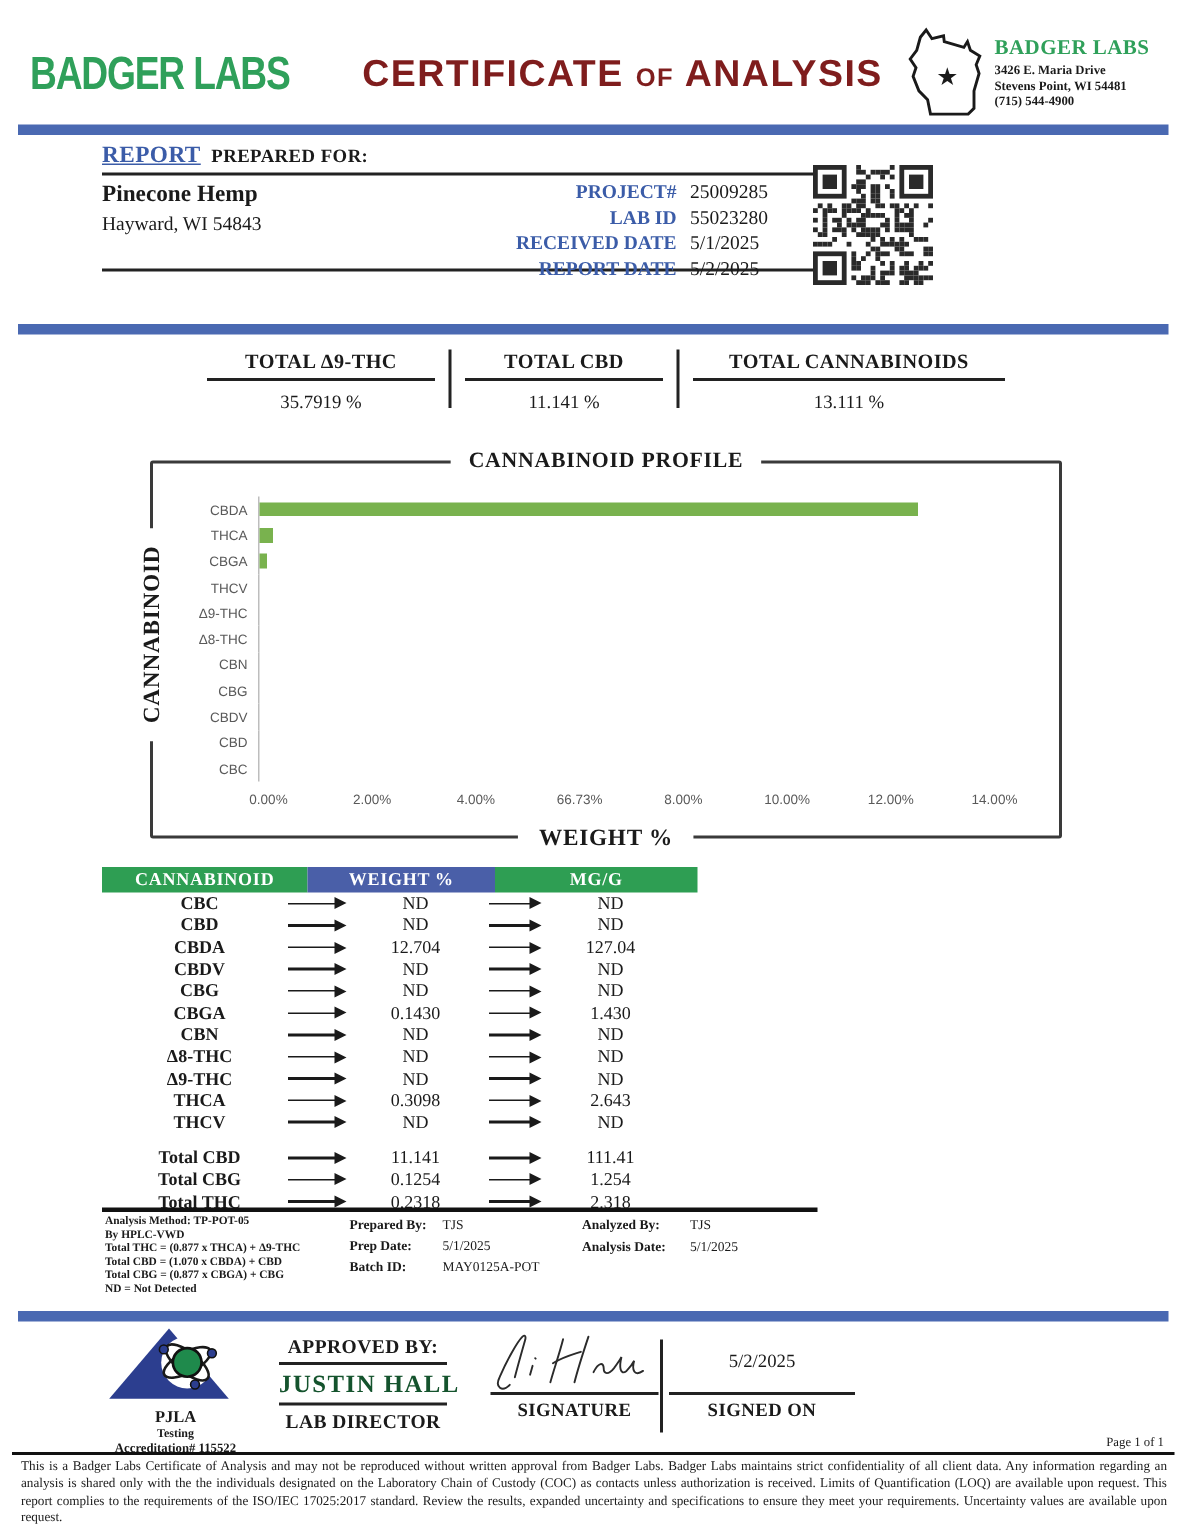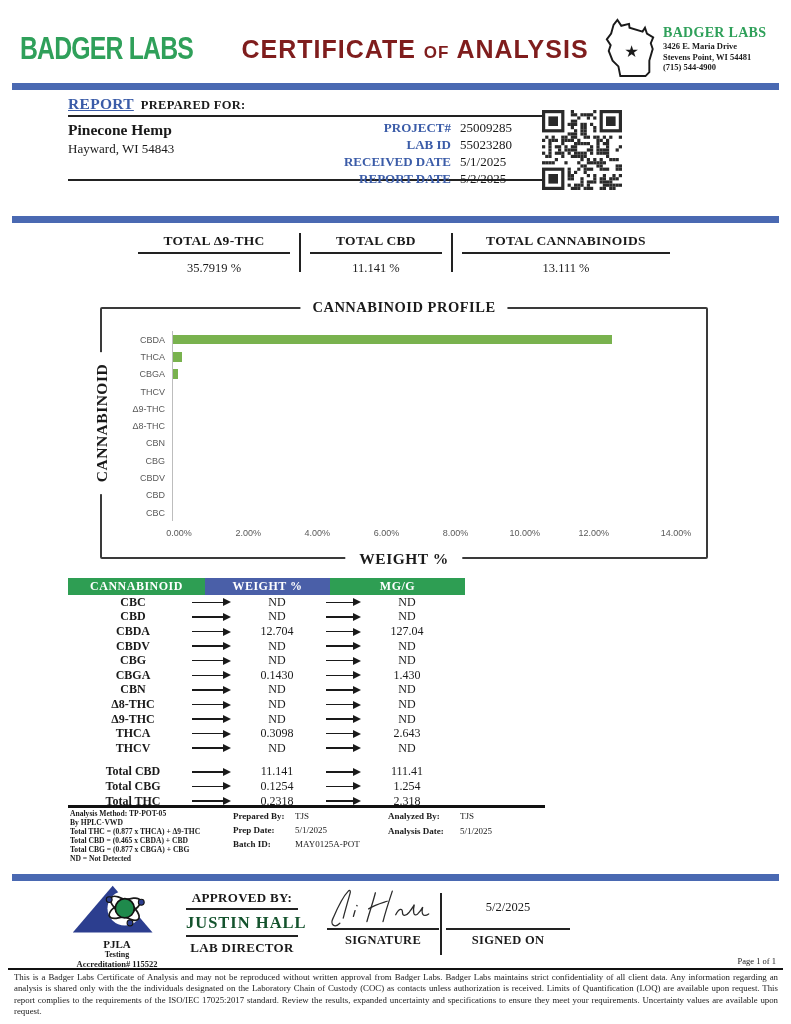--- a/index.html
+++ b/index.html
@@ -463,25 +463,25 @@
           <span class="chart-cat">CBC</span>
           <div class="chart-barwrap">
             <div class="chart-bar" style="width: 0px; background: rgb(121, 178, 78);"></div>
           </div>
         </div>
       </div>
     <div class="chart-ticks" id="chart-ticks">
         <span style="left: 0%;">0.00%</span>
         <span style="left: 14.2857%;">2.00%</span>
         <span style="left: 28.5714%;">4.00%</span>
-        <span style="left: 42.8571%;">6.00%</span>
+        <span style="left: 42.8571%;">66.73%</span>
         <span style="left: 57.1429%;">8.00%</span>
         <span style="left: 71.4286%;">10.00%</span>
         <span style="left: 85.7143%;">12.00%</span>
-        <span style="left: 100%; margin-left: 13px;">14.00%</span>
+        <span style="left: 100%;">14.00%</span>
       </div>
   </div>
   <div class="chart-xlabel">WEIGHT %</div>
 </div>
 
 <div class="results">
   <div class="res-head">
     <div class="rh-g rh1">CANNABINOID</div>
     <div class="rh-b rh2">WEIGHT %</div>
     <div class="rh-g rh3">MG/G</div>
@@ -587,21 +587,21 @@
         <span class="tval">2.318</span>
       </div>
     </div>
 </div>
 <div class="thickline"></div>
 
 <div class="notes-left" id="notes-left">
     <div>Analysis Method: TP-POT-05</div>
     <div>By HPLC-VWD</div>
     <div>Total THC = (0.877 x THCA) + Δ9-THC</div>
-    <div>Total CBD = (0.465 x CBDA) + CBD</div>
+    <div>Total CBD = (1.070 x CBDA) + CBD</div>
     <div>Total CBG = (0.877 x CBGA) + CBG</div>
     <div>ND = Not Detected</div>
   </div>
 <div class="notes-mid">
   <span class="nlabel">Prepared By:</span>
   <span>TJS</span>
   <span class="nlabel">Prep Date:</span>
   <span>5/1/2025</span>
   <span class="nlabel">Batch ID:</span>
   <span>MAY0125A-POT</span>

